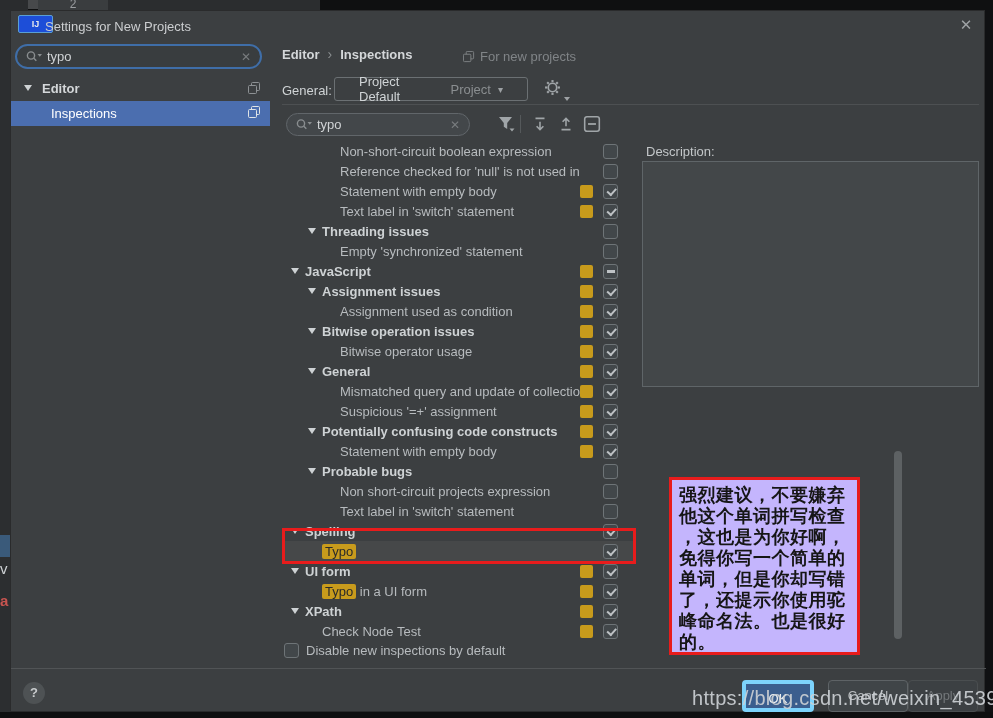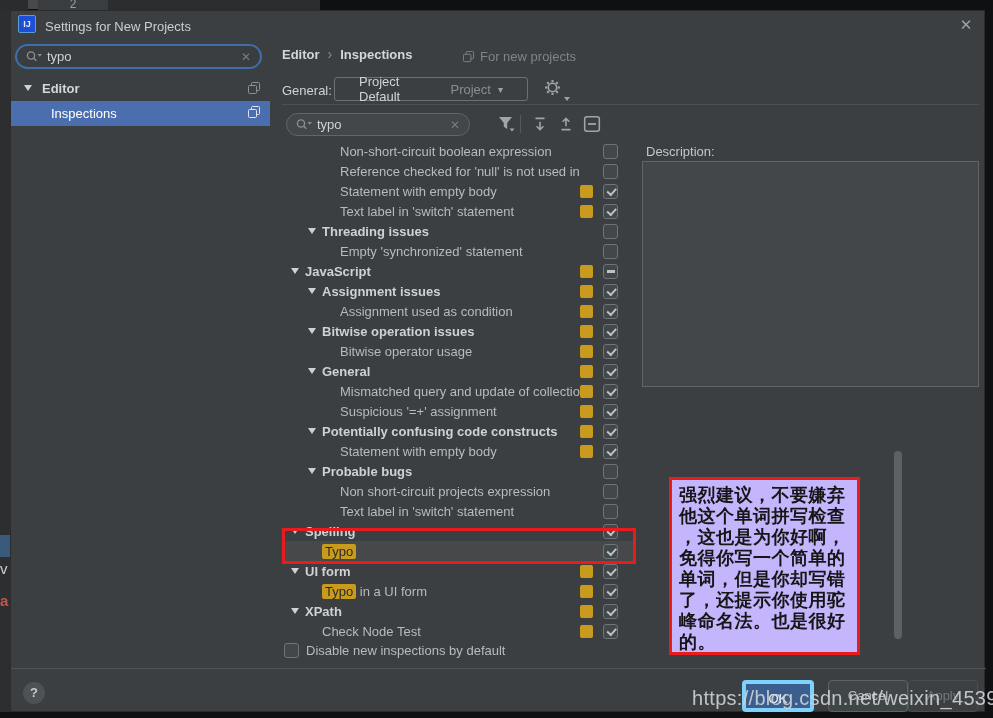--- a/index.html
+++ b/index.html
@@ -18,21 +18,21 @@
   .left-strip { left:0; top:10px; width:10px; height:702px; background:#2c2e30; overflow:hidden; }
   .frag-blue { position:absolute; left:0; top:525px; width:10px; height:22px; background:#3a5a7a; }
   .frag-v { position:absolute; left:0; top:550px; width:10px; height:18px; color:#ced2d5; font-size:15px; }
   .frag-a { position:absolute; left:0; top:582px; width:10px; height:16px; color:#c75450; font-size:15px; font-weight:bold; }
   .bottom-strip { left:0; top:712px; width:993px; height:6px; background:#0e0f10; }
 
   
   #dialog { position:absolute; left:10px; top:10px; width:975px; height:702px;
             background:#3c3f41; color:#bbbec0; font-size:13px; border:1px solid #2a2b2c; }
 
-  .title-icon { left:7px; top:4px; width:18px; height:18px; background:#1d4ed8;
+  .title-icon { left:7px; top:4px; width:35px; height:18px; background:#1d4ed8;
                 border:1px solid #5a9fd4; color:#e8eaec; font-size:9px; font-weight:bold;
                 text-align:center; line-height:16px; border-radius:2px; }
   .title-text { left:34px; top:8px; color:#ccced0; }
   .close-btn { left:945px; top:4px; width:20px; height:20px; color:#9fa3a5; font-size:15px;
                text-align:center; line-height:20px; cursor:pointer; }
 
   
   .side-search { left:4px; top:33px; width:247px; height:25px; background:#393d3f;
                  border:2px solid #3f6ea8; border-radius:13px; display:flex; align-items:center; }
   .side-search input, .tree-search input {

